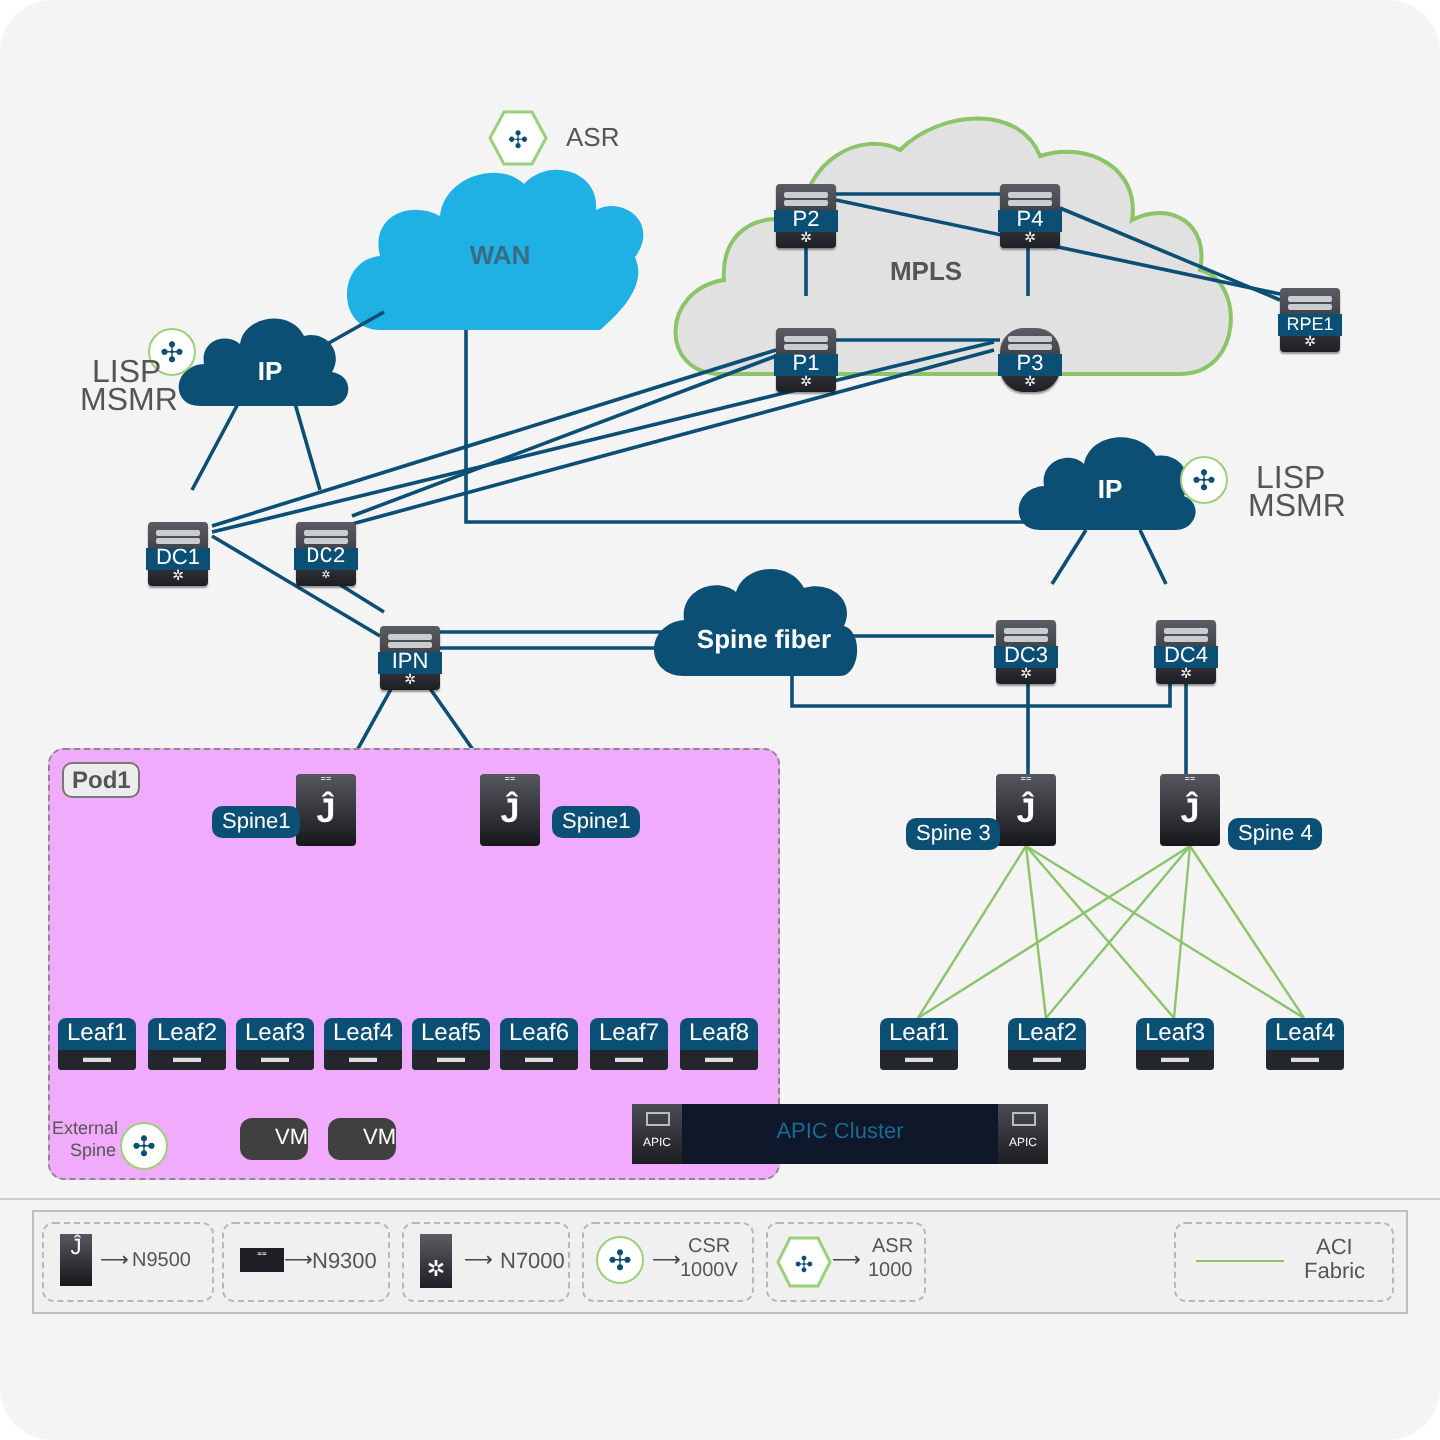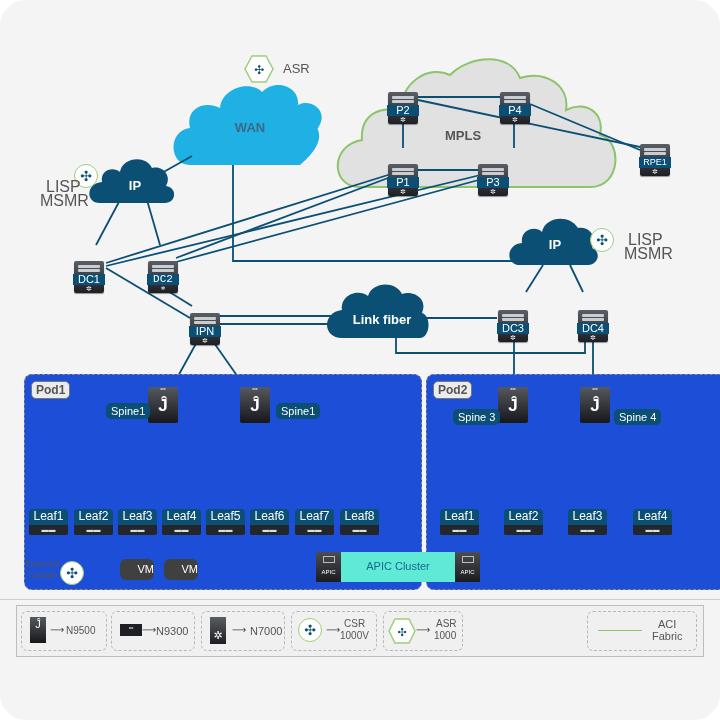--- a/index.html
+++ b/index.html
@@ -3,35 +3,35 @@
 <meta charset="utf-8">
 <style>
   html,body{margin:0;padding:0;}
   body{width:720px;height:720px;background:#ffffff;position:relative;overflow:hidden;font-family:"Liberation Sans",sans-serif;}
   #canvas{position:absolute;left:0;top:0;width:720px;height:720px;background:#f4f4f4;border-radius:26px;overflow:hidden;}
   svg#diagram{position:absolute;left:0;top:0;width:720px;height:720px;}
   .lbl{position:absolute;font-family:"Liberation Sans",sans-serif;color:#555;font-size:16px;line-height:14px;}
   .cloud-lbl{position:absolute;font-family:"Liberation Sans",sans-serif;font-weight:bold;color:#fff;font-size:13px;text-align:center;}
   .wan-lbl{color:#3a6a86;}
   .mpls-lbl{color:#555;}
-  .pod-box{position:absolute;border:1.5px dashed #8a8a8a;border-radius:8px;background:#1d4ed8;padding-left:32px;}
+  .pod-box{position:absolute;border:1.5px dashed #8a8a8a;border-radius:8px;background:#f0abfc;}
   .pod-tag{position:absolute;left:6px;top:6px;border:1.5px solid #777;border-radius:5px;padding:1px 4px;font-size:12px;font-weight:bold;color:#555;background:#ececec;}
   .dev{position:absolute;width:30px;height:32px;background:linear-gradient(#5a5d63,#1d1f24);border-radius:2px;box-shadow:0 1px 1px rgba(0,0,0,.4);margin-top:16px;}
   .dev .slot{position:absolute;left:4px;right:4px;height:3px;background:#c9ccd1;border-radius:1px;}
   .dev .band{position:absolute;left:-1px;right:-1px;top:13px;height:11px;background:#0b4f75;color:#fff;font-size:11px;text-align:center;line-height:11px;}
   .dev .foot{position:absolute;left:0;right:0;bottom:1px;text-align:center;color:#fff;font-size:7px;line-height:7px;}
   .spine{position:absolute;width:30px;height:36px;background:linear-gradient(#55585e,#15171b);border-radius:2px;color:#fff;text-align:center;}
   .spine .top{font-size:8px;line-height:10px;}
   .spine .j{font-size:17px;font-weight:bold;line-height:18px;}
   .pill{position:absolute;background:#0b4f75;color:#fff;font-size:11px;border-radius:5px;padding:2px 5px;white-space:nowrap;}
   .leaf{position:absolute;width:39px;height:26px;background:#0b4f75;border-radius:4px 4px 2px 2px;color:#fff;text-align:center;font-size:12px;line-height:14px;overflow:hidden;}
   .leaf .base{position:absolute;left:0;right:0;bottom:0;height:10px;background:#23262b;font-size:7px;line-height:10px;color:#ddd;}
   .vm{position:absolute;width:34px;height:21px;background:#404040;border-radius:6px;color:#fff;font-size:11px;text-align:right;line-height:21px;}
   .rtr{position:absolute;width:22px;height:22px;border-radius:50%;background:#fff;border:1.5px solid #9ccf7a;color:#0b4f75;font-size:14px;text-align:center;line-height:22px;}
-  .apic-bar{position:absolute;left:316px;top:552px;width:164px;height:30px;background:#5eead4;border-radius:6px;}
+  .apic-bar{position:absolute;left:316px;top:552px;width:208px;height:30px;background:#0f172a;border-radius:6px;}
   .apic-dev{position:absolute;top:0;width:25px;height:30px;background:linear-gradient(#4a4d52,#1a1c20);color:#fff;font-size:6px;text-align:center;}
   .apic-dev .scr{display:block;margin:4px auto 6px;width:10px;height:5px;border:1px solid #bbb;}
   .apic-text{position:absolute;left:0;right:0;top:8px;text-align:center;font-size:11px;color:#196b92;}
   .legend{position:absolute;left:16px;top:605px;width:686px;height:50px;border:1.5px solid #bdbdbd;background:#f0f0f0;}
   .legend-top-rule{position:absolute;left:0;top:599px;width:720px;height:1px;background:#cfcfcf;}
   .lg{position:absolute;top:5px;height:38px;border:1.5px dashed #b8b8b8;border-radius:6px;}
   .lg .txt{position:absolute;font-size:11px;color:#555;line-height:12px;text-align:center;}
   .lg .arrow{position:absolute;font-size:10px;color:#444;}
   .mini-spine{position:absolute;width:16px;height:26px;background:linear-gradient(#55585e,#15171b);color:#fff;text-align:center;font-size:11px;line-height:14px;}
   .mini-n9300{position:absolute;width:22px;height:12px;background:#1d1f24;color:#fff;font-size:7px;line-height:12px;text-align:center;}
@@ -119,29 +119,26 @@
     <line x1="138" y1="535" x2="138" y2="560"></line>
     <line x1="182" y1="535" x2="182" y2="560"></line>
     <line x1="322" y1="535" x2="330" y2="553"></line>
     <line x1="350" y1="535" x2="342" y2="553"></line>
   </g>
 </svg>
 
 <div class="pod-box" style="left:24px;top:374px;width:364px;height:214px;">
   <span class="pod-tag">Pod1</span>
 </div>
-<div class="pod-box" style="left:426px;top:374px;width:266px;height:214px;">
-  <span class="pod-tag">Pod2</span>
-</div>
 
 <div class="cloud-lbl wan-lbl" style="left:230px;top:120px;width:40px;text-align:center;">WAN</div>
 <div class="cloud-lbl mpls-lbl" style="left:438px;top:128px;width:50px;">MPLS</div>
 <div class="cloud-lbl" style="left:124px;top:178px;width:22px;">IP</div>
 <div class="cloud-lbl" style="left:544px;top:237px;width:22px;">IP</div>
-<div class="cloud-lbl" style="left:340px;top:312px;width:84px;">Link fiber</div>
+<div class="cloud-lbl" style="left:340px;top:312px;width:84px;">Spine fiber</div>
 
 <svg style="position:absolute;left:244px;top:55px;" width="30" height="28">
   <polygon points="8,1 22,1 29,14 22,27 8,27 1,14" fill="#fff" stroke="#9ccf7a" stroke-width="1.5"></polygon>
   <text x="15" y="19" text-anchor="middle" font-size="12" fill="#0b4f75" font-family="DejaVu Sans, sans-serif">✣</text>
 </svg>
 <div class="lbl" style="left:283px;top:62px;font-size:13px;">ASR</div>
 
 <div class="rtr" style="left:74px;top:164px;">✣</div>
 <div class="lbl" style="left:46px;top:180px;text-align:right;width:34px;">LISP</div>
 <div class="lbl" style="left:40px;top:194px;">MSMR</div>
@@ -161,21 +158,21 @@
       <div class="slot" style="top:8px;"></div>
   <div class="band">P4</div>
   <div class="foot">✲</div>
 </div>
 <div class="dev" style="left:388px;top:148px;">
   <div class="slot" style="top:4px;"></div>
       <div class="slot" style="top:8px;"></div>
   <div class="band">P1</div>
   <div class="foot">✲</div>
 </div>
-<div class="dev" style="left:478px;top:148px;">
+<div class="dev" style="left:500px;top:148px;border-radius:12px;">
   <div class="slot" style="top:4px;"></div>
       <div class="slot" style="top:8px;"></div>
   <div class="band">P3</div>
   <div class="foot">✲</div>
 </div>
 <div class="dev" style="left:640px;top:128px;">
   <div class="slot" style="top:4px;"></div>
       <div class="slot" style="top:8px;"></div>
   <div class="band" style="font-size:9px;">RPE1</div>
   <div class="foot">✲</div>
@@ -243,21 +240,21 @@
 <div class="leaf" style="left:295px;top:509px;"><span>Leaf7</span><div class="base">▬▬</div></div>
 <div class="leaf" style="left:340px;top:509px;"><span>Leaf8</span><div class="base">▬▬</div></div>
 
 <div class="leaf" style="left:440px;top:509px;"><span>Leaf1</span><div class="base">▬▬</div></div>
 <div class="leaf" style="left:504px;top:509px;"><span>Leaf2</span><div class="base">▬▬</div></div>
 <div class="leaf" style="left:568px;top:509px;"><span>Leaf3</span><div class="base">▬▬</div></div>
 <div class="leaf" style="left:633px;top:509px;"><span>Leaf4</span><div class="base">▬▬</div></div>
 
 <div class="rtr" style="left:60px;top:561px;">✣</div>
 <div class="lbl" style="left:26px;top:559px;font-size:9px;line-height:11px;text-align:right;width:32px;">External</div>
-<div class="lbl" style="left:26px;top:570px;font-size:9px;line-height:11px;text-align:right;width:32px;">Cluster</div>
+<div class="lbl" style="left:26px;top:570px;font-size:9px;line-height:11px;text-align:right;width:32px;">Spine</div>
 <div class="vm" style="left:120px;top:559px;">VM</div>
 <div class="vm" style="left:164px;top:559px;">VM</div>
 
 <div class="apic-bar">
   <div class="apic-dev" style="left:0;"><span class="scr"></span><span>APIC</span></div>
   <div class="apic-text">APIC Cluster</div>
   <div class="apic-dev" style="right:0;"><span class="scr"></span><span>APIC</span></div>
 </div>
 
 <div class="legend-top-rule"></div>

